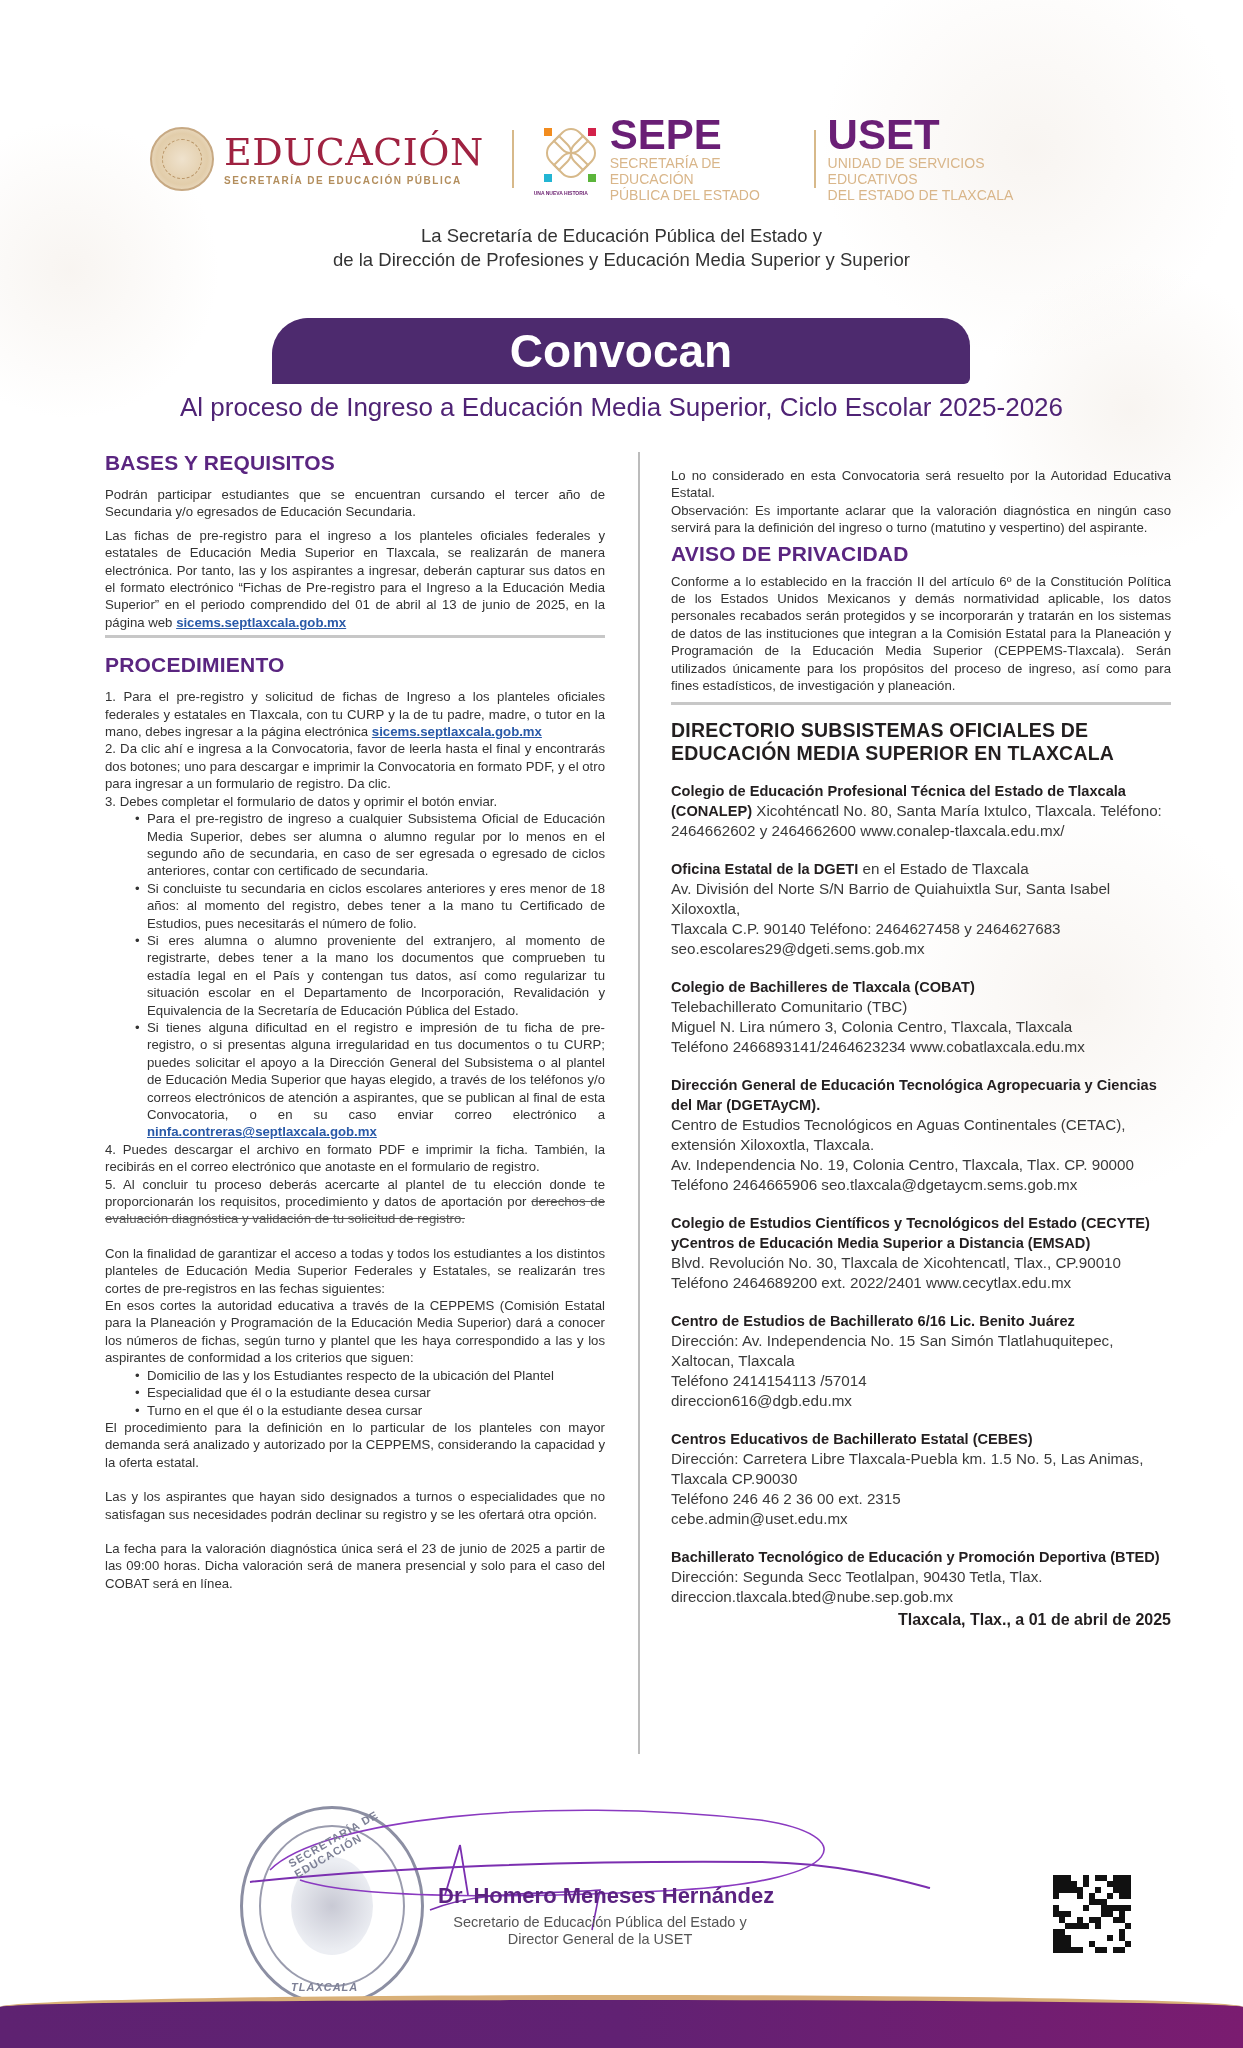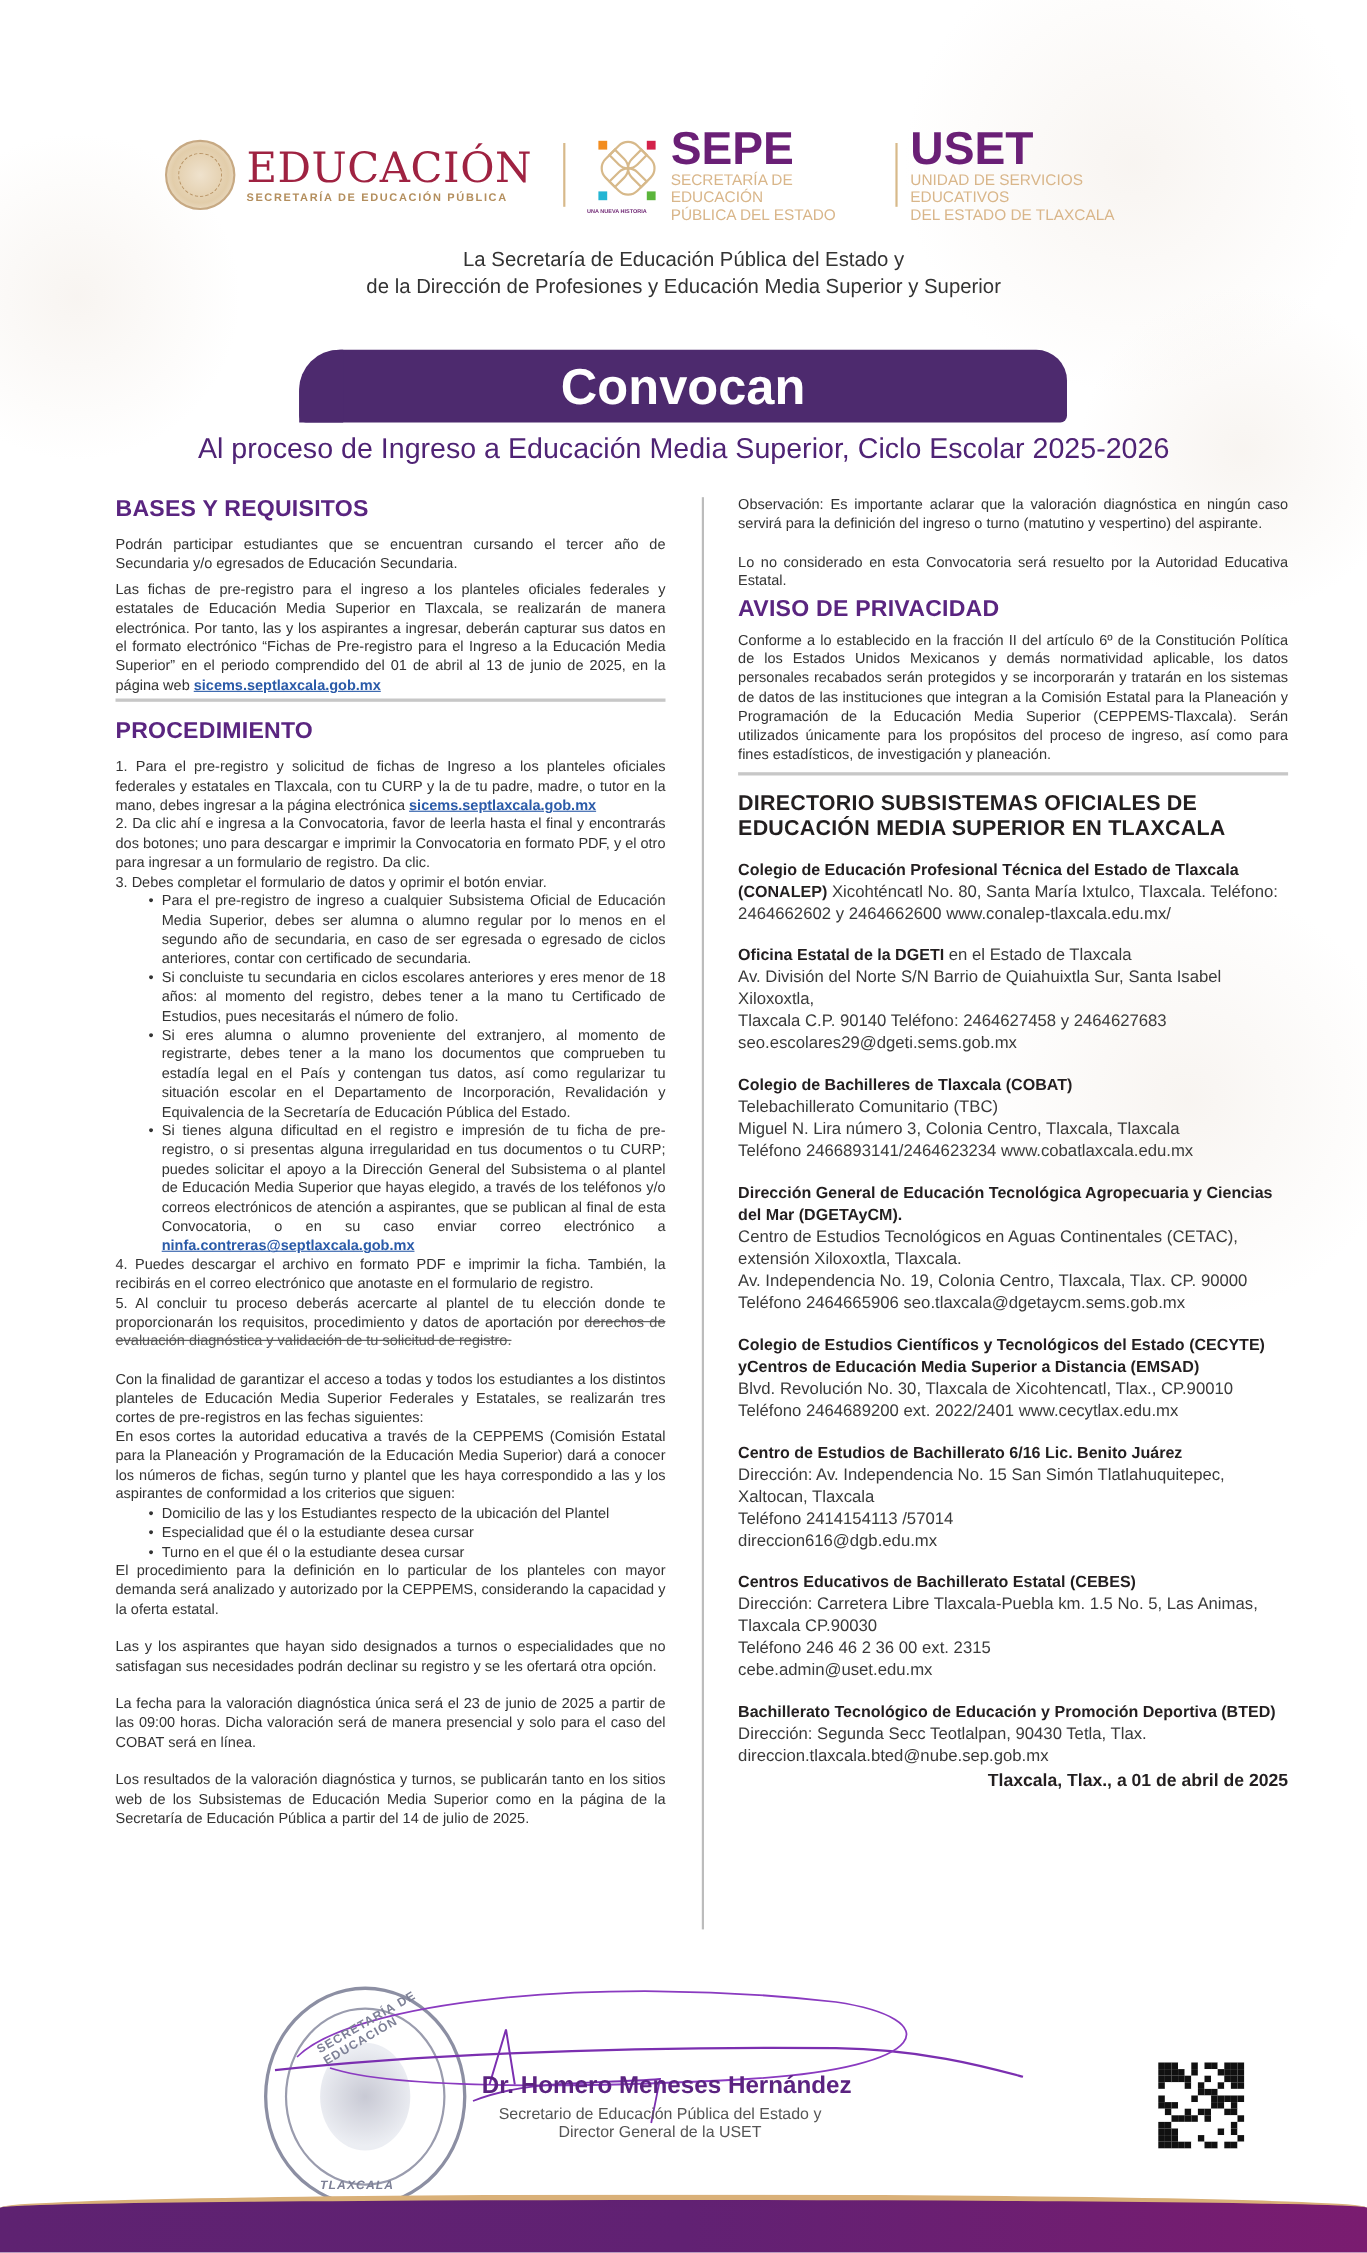--- a/index.html
+++ b/index.html
@@ -161,26 +161,25 @@
   <p class="justify gap-md">Con la finalidad de garantizar el acceso a todas y todos los estudiantes a los distintos planteles de Educación Media Superior Federales y Estatales, se realizarán tres cortes de pre-registros en las fechas siguientes:</p>
   <p class="justify">En esos cortes la autoridad educativa a través de la CEPPEMS (Comisión Estatal para la Planeación y Programación de la Educación Media Superior) dará a conocer los números de fichas, según turno y plantel que les haya correspondido a las y los aspirantes de conformidad a los criterios que siguen:</p>
   <ul class="bul">
     <li>Domicilio de las y los Estudiantes respecto de la ubicación del Plantel</li>
     <li>Especialidad que él o la estudiante desea cursar</li>
     <li>Turno en el que él o la estudiante desea cursar</li>
   </ul>
   <p class="justify">El procedimiento para la definición en lo particular de los planteles con mayor demanda será analizado y autorizado por la CEPPEMS, considerando la capacidad y la oferta estatal.</p>
   <p class="justify gap-md">Las y los aspirantes que hayan sido designados a turnos o especialidades que no satisfagan sus necesidades podrán declinar su registro y se les ofertará otra opción.</p>
   <p class="justify gap-md">La fecha para la valoración diagnóstica única será el 23 de junio de 2025 a partir de las 09:00 horas. Dicha valoración será de manera presencial y solo para el caso del COBAT será en línea.</p>
-  <p class="justify gap-md">Los resultados de la valoración diagnóstica y turnos, se publicarán tanto en los sitios web de los Subsistemas de Educación Media Superior como en la página de la Secretaría de Educación Pública a partir del 14 de julio de 2025.</p>
 </div>
 
 <div class="col col-right">
+  <p class="justify gap-md">Lo no considerado en esta Convocatoria será resuelto por la Autoridad Educativa Estatal.</p>
   <p class="justify">Observación: Es importante aclarar que la valoración diagnóstica en ningún caso servirá para la definición del ingreso o turno (matutino y vespertino) del aspirante.</p>
-  <p class="justify gap-md">Lo no considerado en esta Convocatoria será resuelto por la Autoridad Educativa Estatal.</p>
   <div class="h-section" style="margin-top:4px;margin-bottom:6px;">AVISO DE PRIVACIDAD</div>
   <p class="justify">Conforme a lo establecido en la fracción II del artículo 6º de la Constitución Política de los Estados Unidos Mexicanos y demás normatividad aplicable, los datos personales recabados serán protegidos y se incorporarán y tratarán en los sistemas de datos de las instituciones que integran a la Comisión Estatal para la Planeación y Programación de la Educación Media Superior (CEPPEMS-Tlaxcala). Serán utilizados únicamente para los propósitos del proceso de ingreso, así como para fines estadísticos, de investigación y planeación.</p>
   <div class="hr" style="margin-top:8px;"></div>
 
   <div class="dir-title">DIRECTORIO SUBSISTEMAS OFICIALES DE EDUCACIÓN MEDIA SUPERIOR EN TLAXCALA</div>
 
   <div class="inst"><b>Colegio de Educación Profesional Técnica del Estado de Tlaxcala (CONALEP)</b><span> Xicohténcatl No. 80, Santa María Ixtulco, Tlaxcala. Teléfono:  2464662602 y 2464662600 www.conalep-tlaxcala.edu.mx/</span></div>
   <div class="inst" style="white-space:pre-line;"><b>Oficina Estatal de la DGETI</b><span> en el Estado de Tlaxcala
 Av. División del Norte S/N Barrio de Quiahuixtla Sur, Santa Isabel Xiloxoxtla,
 Tlaxcala C.P. 90140 Teléfono: 2464627458 y 2464627683  seo.escolares29@dgeti.sems.gob.mx</span></div>

